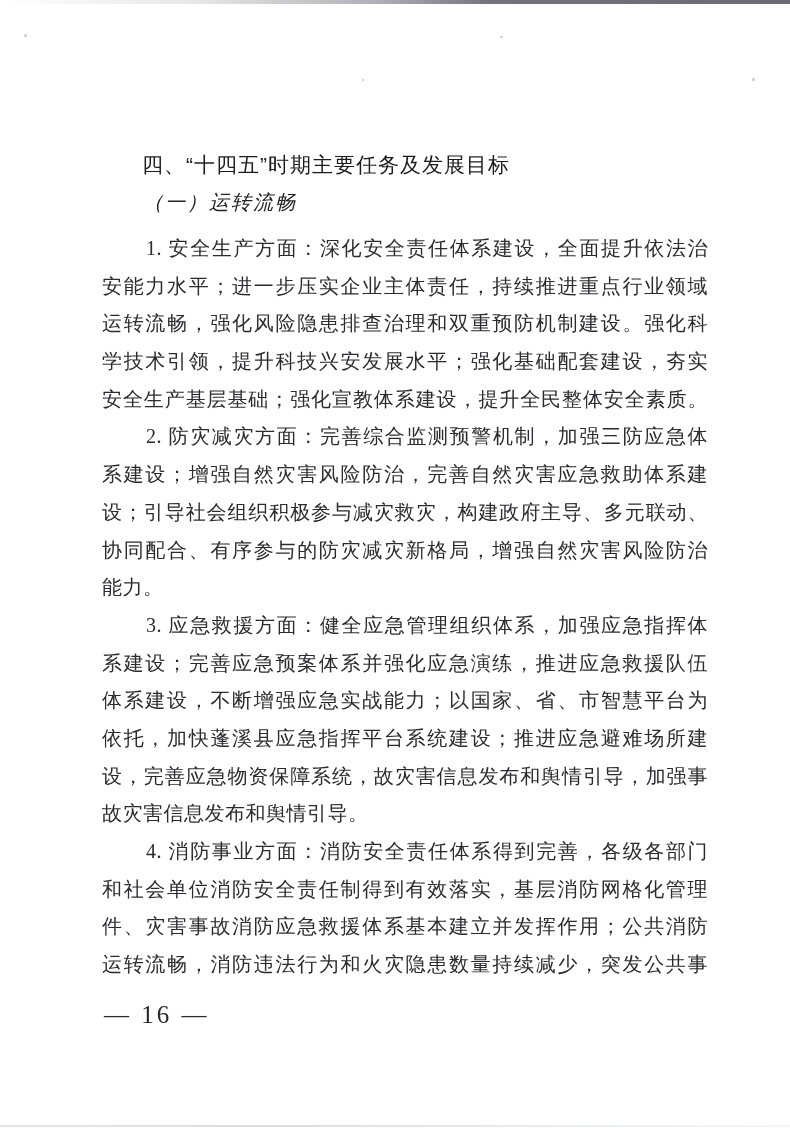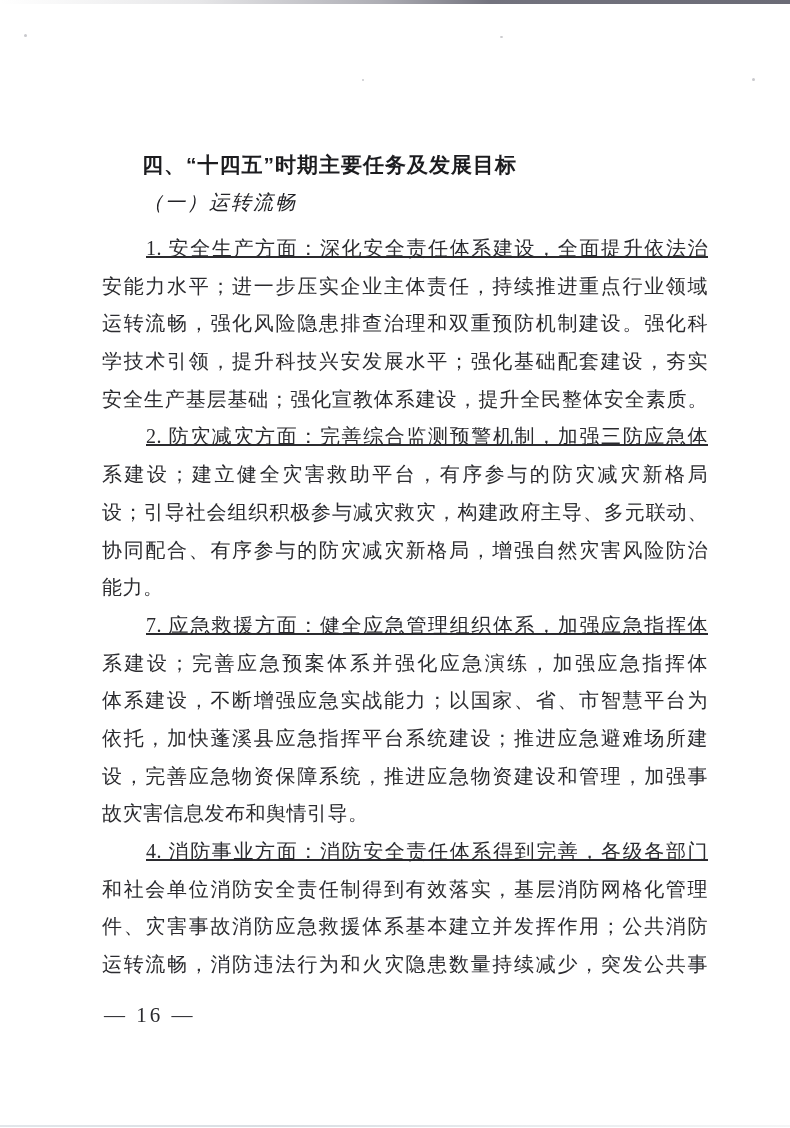--- a/index.html
+++ b/index.html
@@ -37,21 +37,21 @@
   .speck.s4 { left: 362px; top: 79px; width: 2px; height: 2px; }
 
   
   .content {
     position: absolute;
     left: 102px; top: 150px;
     width: 606px;
   }
   .heading {
     font-family: "Liberation Sans", "DejaVu Sans", sans-serif;
-    font-weight: bold;
+    font-weight: normal;
     font-size: 21px;
     line-height: 30px;
     padding-left: 40px;
     letter-spacing: 1px;
     color: #1c1c1f;
     white-space: nowrap;
   }
   .subheading {
     font-style: italic;
     font-weight: 500;
@@ -69,26 +69,26 @@
     letter-spacing: 0.5px;
     color: #2b2b2f;
   }
   .line {
     line-height: 37.7px;
     height: 37.7px;
     text-align: justify;
     text-align-last: justify;
   }
   .line.short { text-align-last: left; }
-  .line.indent { text-indent: 44px; text-decoration: underline; }
+  .line.indent { text-indent: 44px; }
 
   .page-number {
     position: absolute;
     left: 104px; top: 1001px;
-    font-size: 21px;
+    font-size: 25px;
     line-height: 28px;
     letter-spacing: 3px;
     color: #2a2a2e;
     white-space: nowrap;
   }
 </style>
 </head>
 <body>
 
 <div>
@@ -110,32 +110,32 @@
       <div>
         <div class="line indent">1. 安全生产方面：深化安全责任体系建设，全面提升依法治</div>
         <div class="line">安能力水平；进一步压实企业主体责任，持续推进重点行业领域</div>
         <div class="line">运转流畅，强化风险隐患排查治理和双重预防机制建设。强化科</div>
         <div class="line">学技术引领，提升科技兴安发展水平；强化基础配套建设，夯实</div>
         <div class="line">安全生产基层基础；强化宣教体系建设，提升全民整体安全素质。</div>
       </div>
 
       <div>
         <div class="line indent">2. 防灾减灾方面：完善综合监测预警机制，加强三防应急体</div>
-        <div class="line">系建设；建立健全灾害救助平台，有序参与的防灾减灾新格局</div>
+        <div class="line">系建设；增强自然灾害风险防治，完善自然灾害应急救助体系建</div>
         <div class="line">设；引导社会组织积极参与减灾救灾，构建政府主导、多元联动、</div>
         <div class="line">协同配合、有序参与的防灾减灾新格局，增强自然灾害风险防治</div>
         <div class="line short">能力。</div>
       </div>
 
       <div>
-        <div class="line indent">7. 应急救援方面：健全应急管理组织体系，加强应急指挥体</div>
-        <div class="line">系建设；完善应急预案体系并强化应急演练，加强应急指挥体</div>
+        <div class="line indent">3. 应急救援方面：健全应急管理组织体系，加强应急指挥体</div>
+        <div class="line">系建设；完善应急预案体系并强化应急演练，推进应急救援队伍</div>
         <div class="line">体系建设，不断增强应急实战能力；以国家、省、市智慧平台为</div>
         <div class="line">依托，加快蓬溪县应急指挥平台系统建设；推进应急避难场所建</div>
-        <div class="line">设，完善应急物资保障系统，推进应急物资建设和管理，加强事</div>
+        <div class="line">设，完善应急物资保障系统，故灾害信息发布和舆情引导，加强事</div>
         <div class="line short">故灾害信息发布和舆情引导。</div>
       </div>
 
       <div>
         <div class="line indent">4. 消防事业方面：消防安全责任体系得到完善，各级各部门</div>
         <div class="line">和社会单位消防安全责任制得到有效落实，基层消防网格化管理</div>
         <div class="line">件、灾害事故消防应急救援体系基本建立并发挥作用；公共消防</div>
         <div class="line">运转流畅，消防违法行为和火灾隐患数量持续减少，突发公共事</div>
       </div>
 

